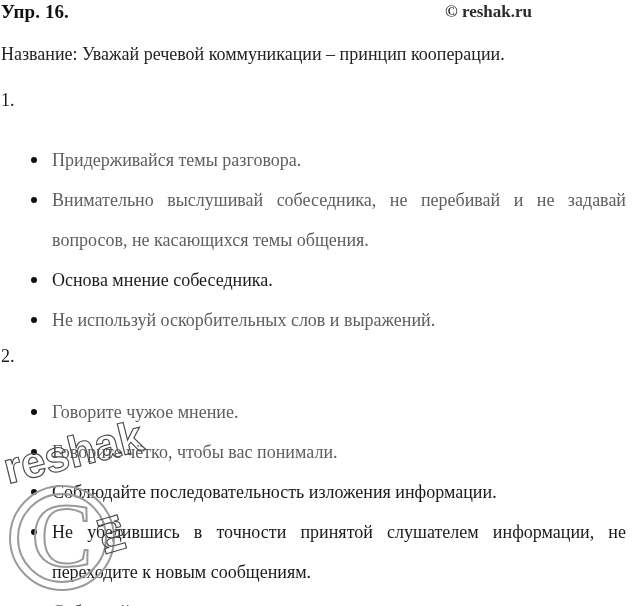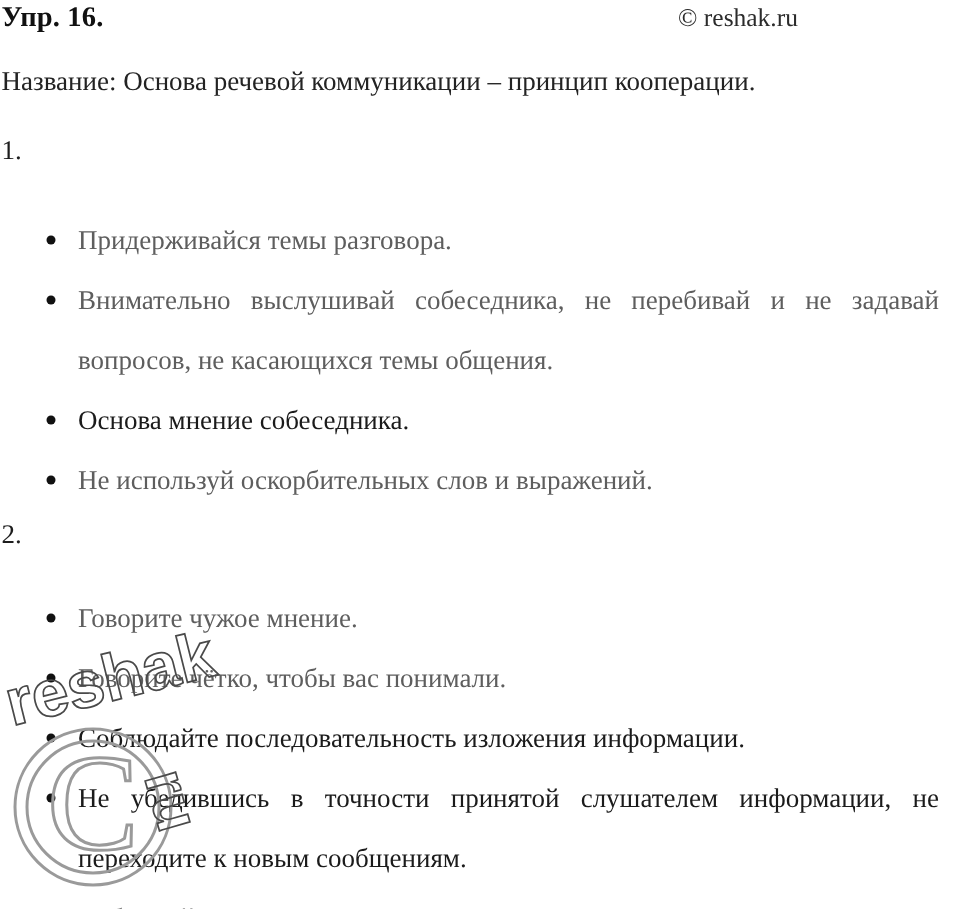--- a/index.html
+++ b/index.html
@@ -41,20 +41,21 @@
     letter-spacing: 0.1px;
     color: #111111;
     padding-left: 1px;
   }
   .copyright-mark {
     font-size: 17px;
     line-height: 24px;
     color: #2b2b2b;
     padding-right: 8px;
     white-space: nowrap;
+    font-weight: bold;
   }
 
   
   .doc-subtitle {
     position: absolute;
     top: 41px;
     left: 1px;
     width: 640px;
     font-size: 18px;
     line-height: 26px;
@@ -167,21 +168,21 @@
 </head>
 <body>
 
 <div class="page">
 
   <div class="header-row">
     <div class="exercise-title">Упр. 16.</div>
     <div class="copyright-mark">© reshak.ru</div>
   </div>
 
-  <div class="doc-subtitle">Название: Основа речевой коммуникации – принцип кооперации.</div>
+  <div class="doc-subtitle">Название: Уважай речевой коммуникации – принцип кооперации.</div>
 
   <div class="section-number" id="section-num-1">1.</div>
 
   <ul class="bullet-list" id="bullet-list-1">
 
     <li class="bullet-item single-line">
       <span class="bullet-dot"></span>
       <span class="line-text ink-mid">Придерживайся темы разговора.</span>
     </li>
 

